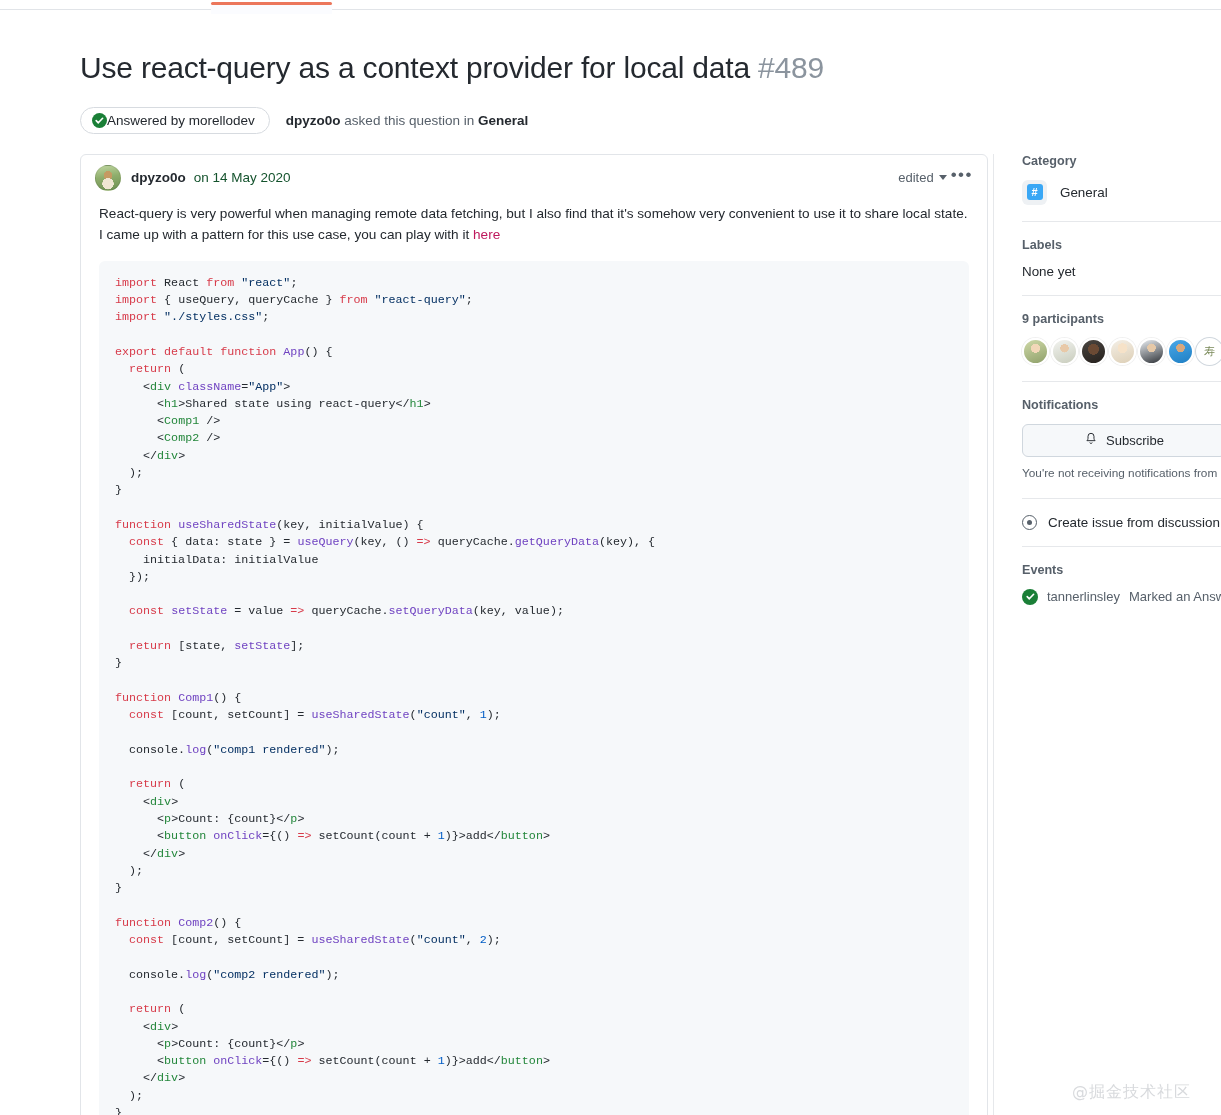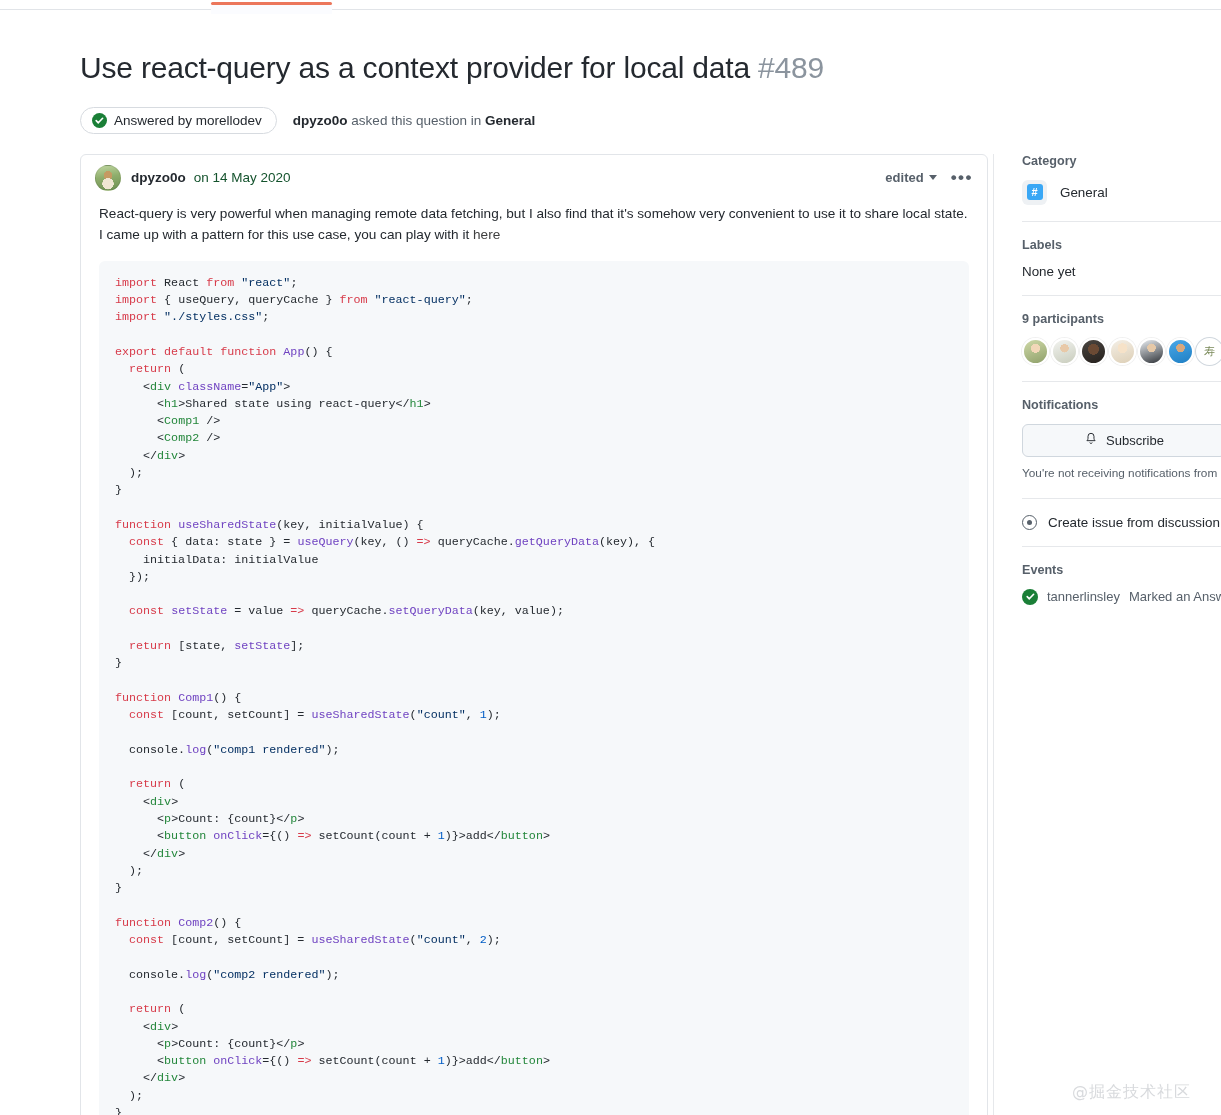--- a/index.html
+++ b/index.html
@@ -31,21 +31,21 @@
   
   .title-block { padding: 18px 0 0 80px; }
   .issue-title {
     font-size: 30px; font-weight: 400; line-height: 1.25;
     color: #24292f; letter-spacing: -0.2px;
   }
   .issue-number { color: #8b949e; font-weight: 300; }
 
   .subhead { display: flex; align-items: center; margin-top: 15px; }
   .answered-pill {
-    display: inline-flex; gap: 7px;
+    display: inline-flex; 
     border: 1px solid #d7dbe0; border-radius: 16px;
     padding: 5px 14px 5px 11px; font-size: 13.5px; color: #24292f;
     background: #fff;
   }
   .check-badge {
     width: 15px; height: 15px; border-radius: 50%;
     background: #1a7f37; display: inline-flex;
     align-items: center; justify-content: center; flex: 0 0 auto;
   }
   .check-badge svg { display: block; }
@@ -75,28 +75,28 @@
     width: 26px; height: 26px; border-radius: 50%;
     flex: 0 0 auto; margin-right: 10px;
     background:
       radial-gradient(circle at 50% 74%, #efe6d2 0 26%, rgba(239,230,210,0) 27%),
       radial-gradient(circle at 50% 38%, #c59a62 0 22%, rgba(197,154,98,0) 23%),
       linear-gradient(170deg, #bfd6a0 0%, #8fae6c 45%, #6d8f52 100%);
     border: 1px solid rgba(0,0,0,.08);
   }
   .author { font-size: 13.5px; font-weight: 700; color: #24292f; }
   .timestamp { font-size: 13.5px; color: #14532d; margin-left: 8px; }
-  .head-right { margin-left: auto; display: flex; align-items: center; gap: 14px; font-weight: bold; }
+  .head-right { margin-left: auto; display: flex; align-items: flex-start; gap: 4px; }
   .edited { font-size: 13px; color: #57606a; display: inline-flex; align-items: center; gap: 5px; }
   .caret { width: 0; height: 0; border-left: 4px solid transparent; border-right: 4px solid transparent; border-top: 5px solid #57606a; display: inline-block; }
   .kebab { color: #57606a; font-size: 17px; letter-spacing: 1.5px; line-height: 10px; }
 
   .comment-body { padding: 4px 18px 18px 18px; }
   .para { font-size: 13.6px; line-height: 1.55; color: #24292f; margin: 0 0 16px 0; max-width: 880px; }
-  .para a { color: #404040; text-decoration: none; }
+  .para a { color: #be185d; text-decoration: none; }
 
   
   .codeblock {
     background: #f6f8fa; border-radius: 6px;
     padding: 14px 16px; overflow: hidden;
   }
   .codeblock pre {
     margin: 0; font-family: "Liberation Mono", "DejaVu Sans Mono", monospace;
     font-size: 11.7px; line-height: 17.3px; color: #24292f;
     white-space: pre;

